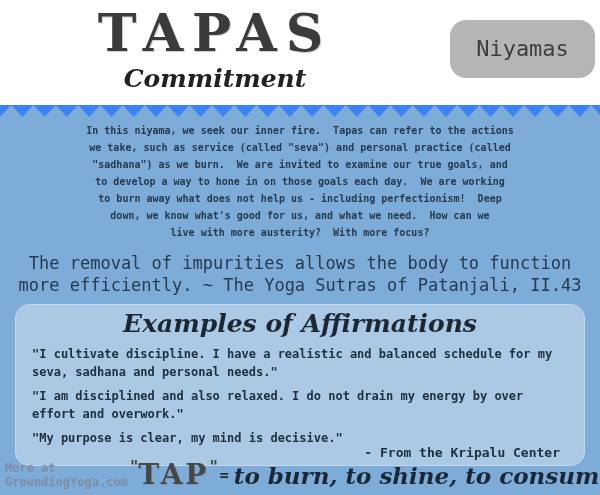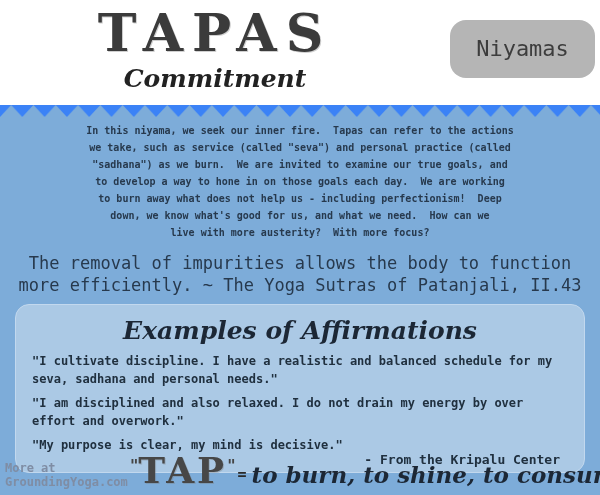--- a/index.html
+++ b/index.html
@@ -70,21 +70,21 @@
     font-size: 17px;
     line-height: 22px;
     color: #27394d;
   }
   .affirm-box {
     margin: 8px auto 16px;
     width: 570px;
     background: #abc9e5;
     border: 1px solid #c2d8ee;
     border-radius: 14px;
-    padding: 11px 16px 4px;
+    padding: 4px 16px 4px;
   }
   .affirm-title {
     font-family: "DejaVu Serif", "Liberation Serif", serif;
     font-style: italic;
     font-weight: bold;
     font-size: 25px;
     line-height: 30px;
     text-align: center;
     color: #1c2735;
   }
@@ -124,21 +124,21 @@
   .tagline .qmark {
     font-family: "DejaVu Serif", "Liberation Serif", serif;
     font-weight: bold;
     font-size: 16px;
     color: #454545;
     vertical-align: 14px;
   }
   .tagline .tap-word {
     font-family: "DejaVu Serif", "Liberation Serif", serif;
     font-weight: bold;
-    font-size: 36px;
+    font-size: 28px;
     letter-spacing: 3px;
     color: #474747;
     text-shadow: 1px 1px 0 rgba(120,120,120,0.35);
     vertical-align: 2px;
   }
   .tagline .equals {
     font-weight: bold;
     font-size: 15px;
     color: #2a2a2a;
     margin: 0 5px 0 2px;

